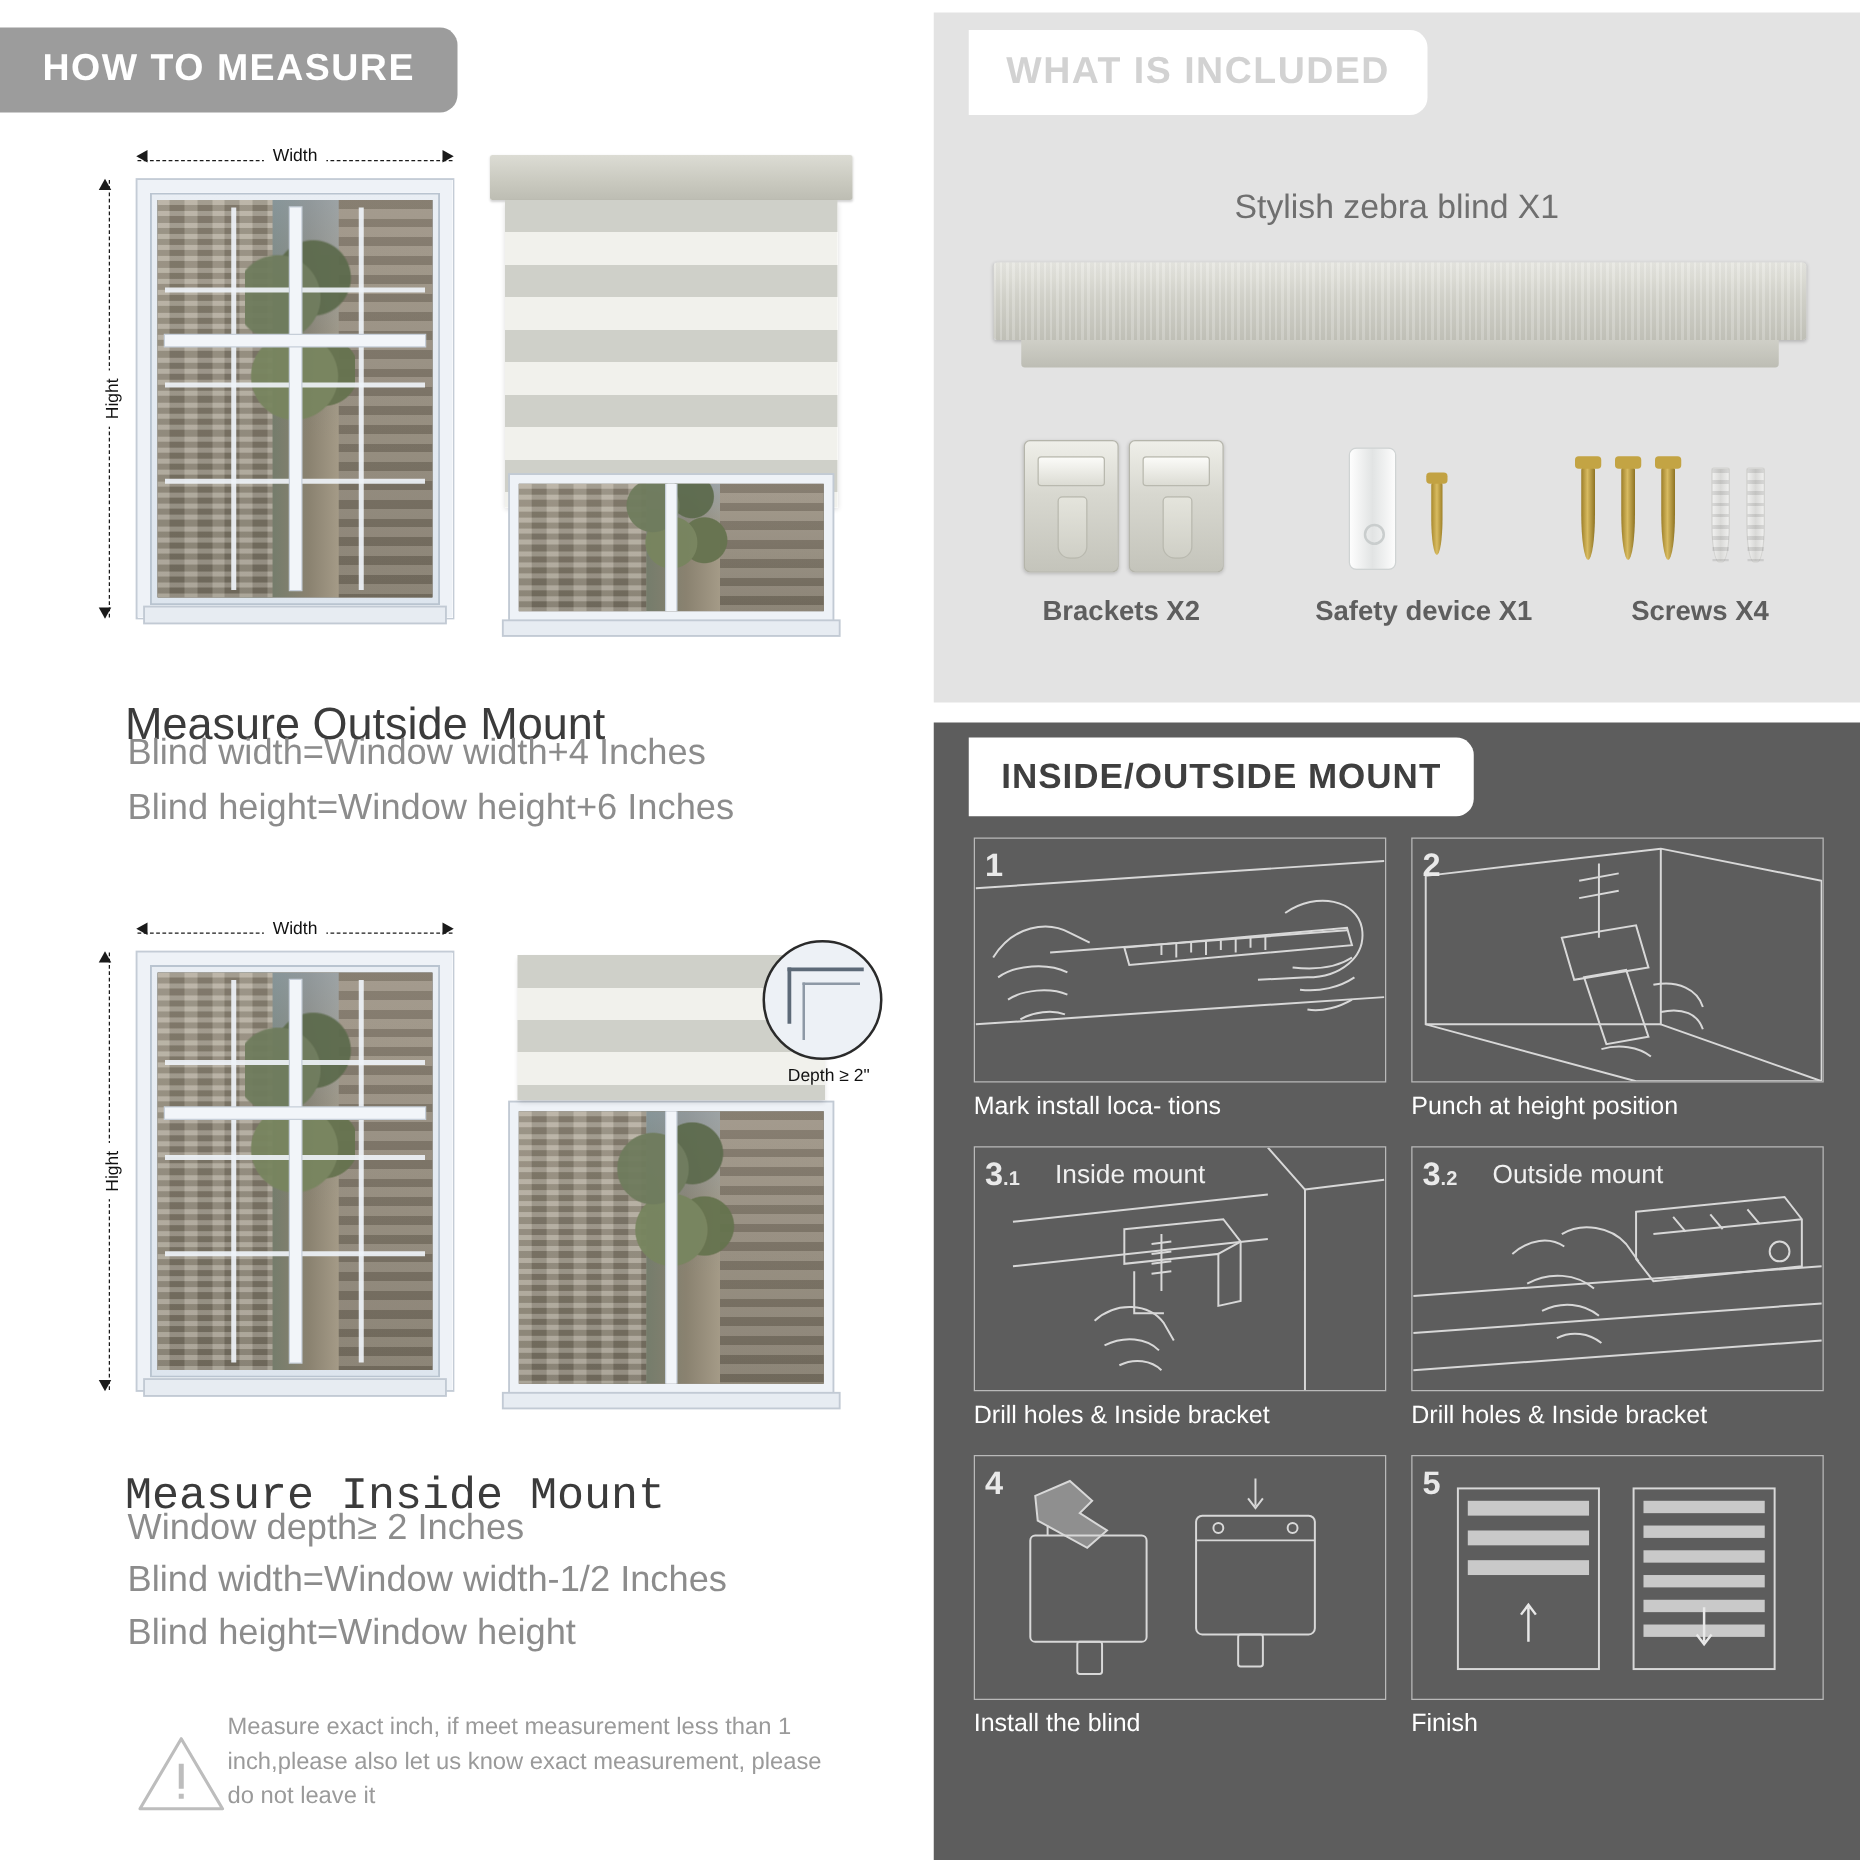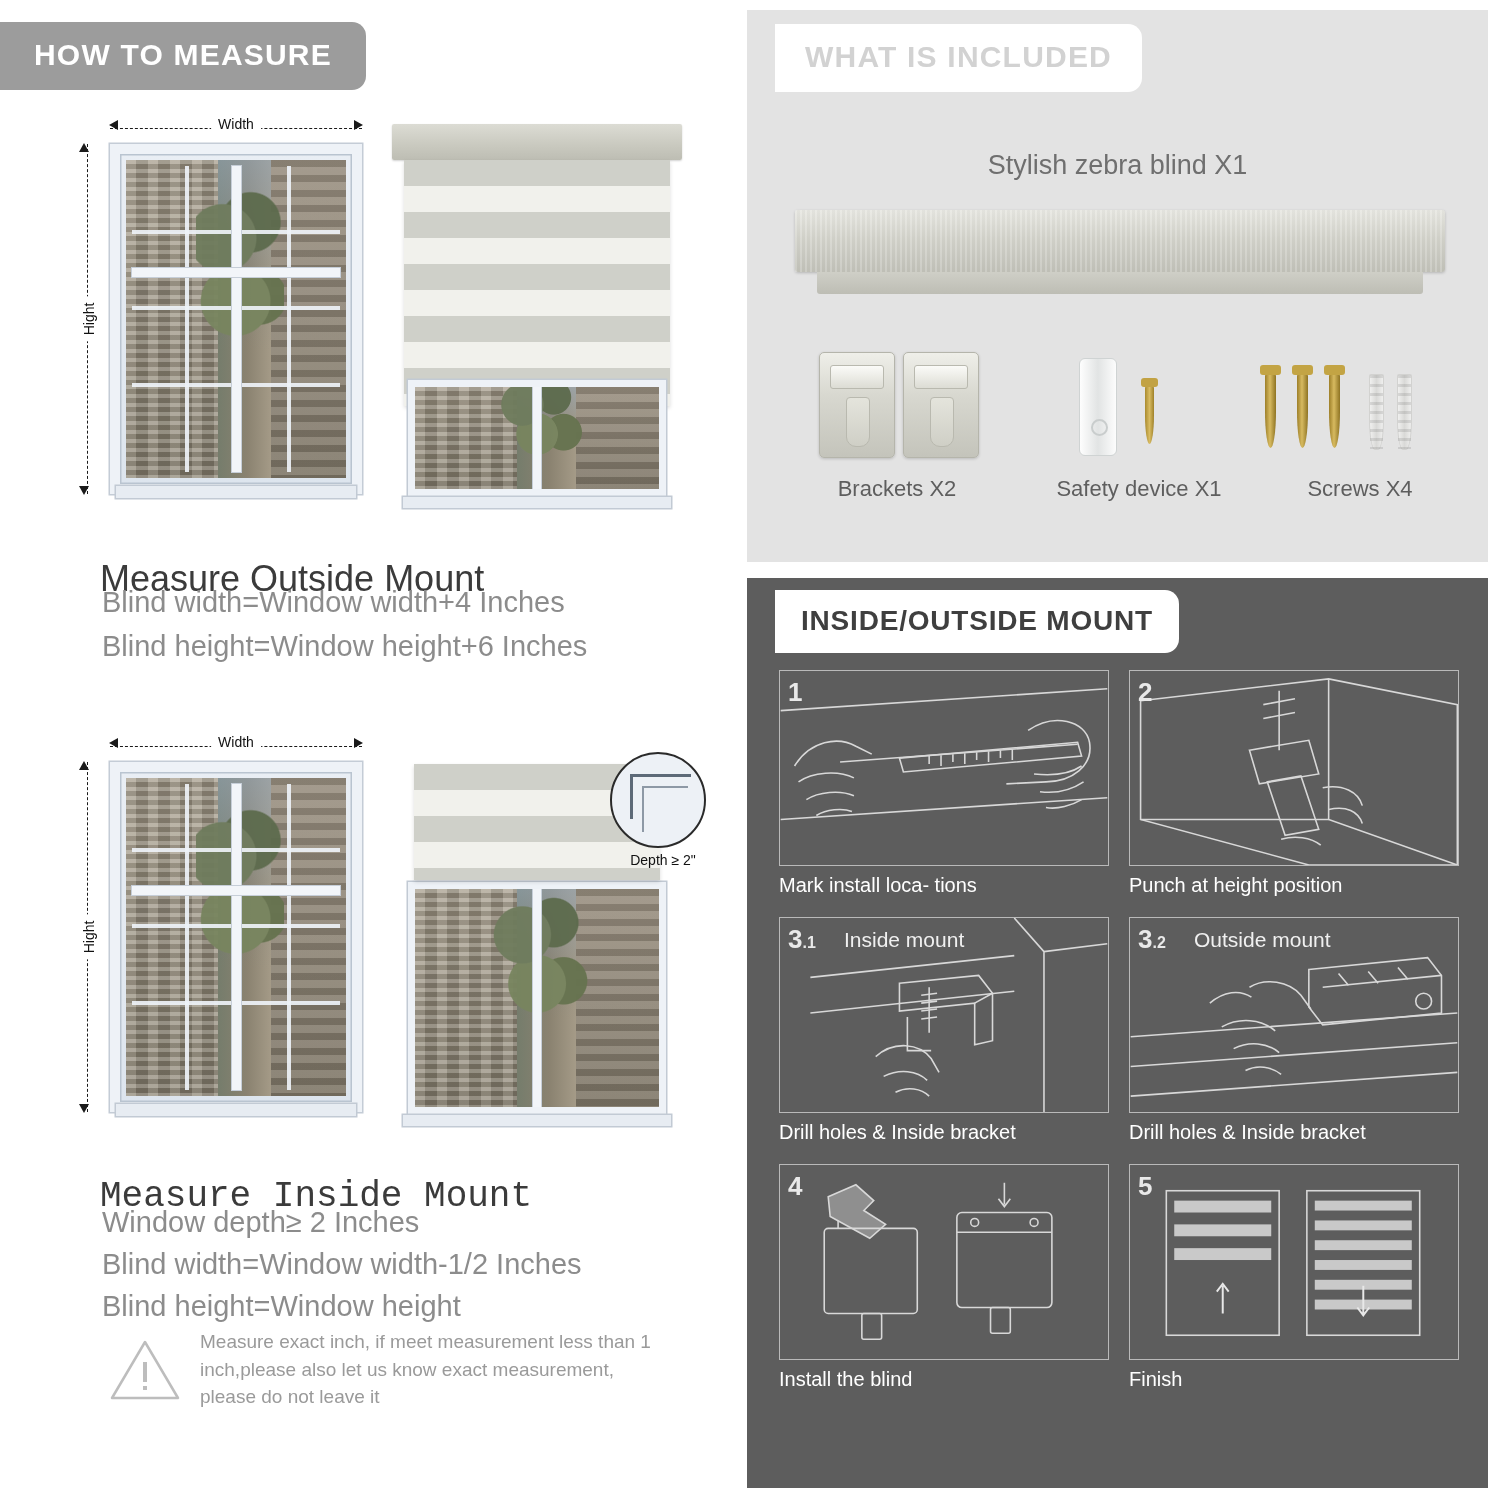--- a/index.html
+++ b/index.html
@@ -323,25 +323,24 @@
   .sec-title.t2 { top: 1146px; font-family: Liberation Mono, monospace; }
   .sec-line {
     position: absolute;
     left: 102px;
     font-size: 29px;
     color: #8c8c8c;
   }
   .warn {
     position: absolute;
     left: 108px;
-    top: 1328px;
+    top: 1368px;
     width: 560px;
     display: flex;
-    gap: 18px;
-    align-items: center;
+    align-items: flex-end;
   }
   .warn-ico {
     width: 74px; height: 66px;
     flex: 0 0 74px;
     position: relative;
   }
   .warn-ico svg { display: block; }
   .warn-txt {
     font-size: 19px;
     line-height: 1.45;
@@ -411,20 +410,21 @@
     left: 26px; top: 330px;
     width: 690px;
     display: flex;
   }
   .part { text-align: center; }
   .part .art { height: 130px; position: relative; }
   .part .cap {
     font-size: 22px;
     color: #5e5e5e;
     margin-top: 6px;
+    font-weight: bold;
   }
   .p-brackets { width: 248px; }
   .p-safety { width: 236px; }
   .p-screws { width: 206px; }
 
   .bracket {
     position: absolute;
     top: 12px;
     width: 74px; height: 104px;
     background: linear-gradient(180deg, #efefe9 0%, #d8d8d0 40%, #c4c4bb 100%);

